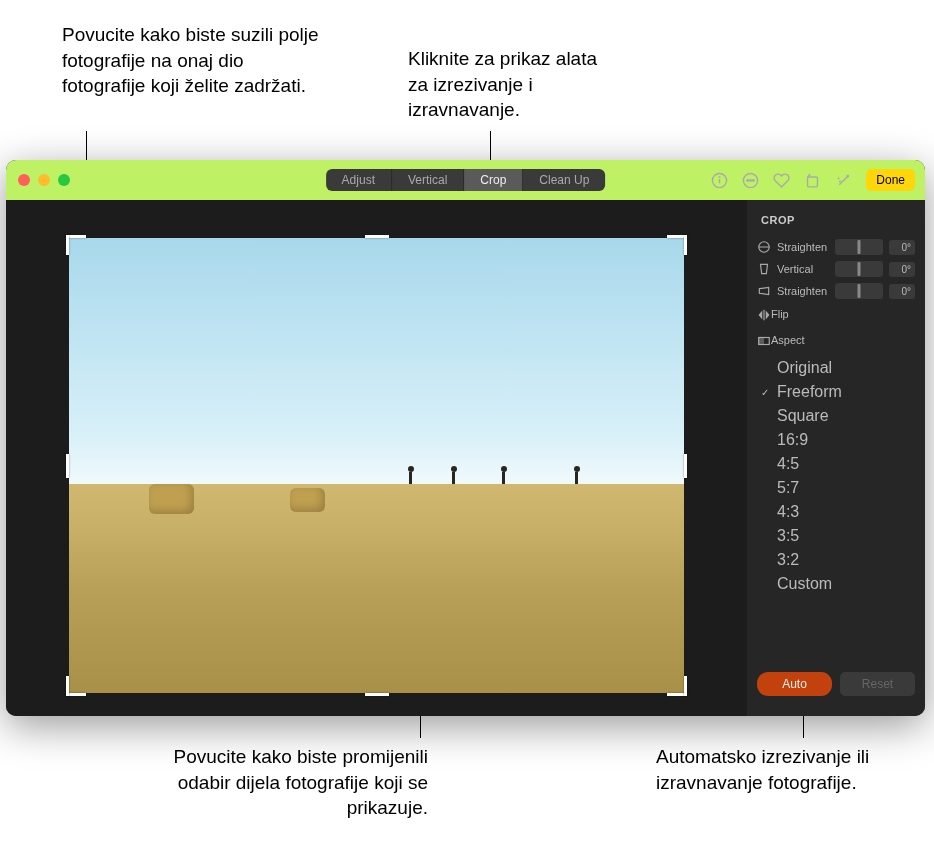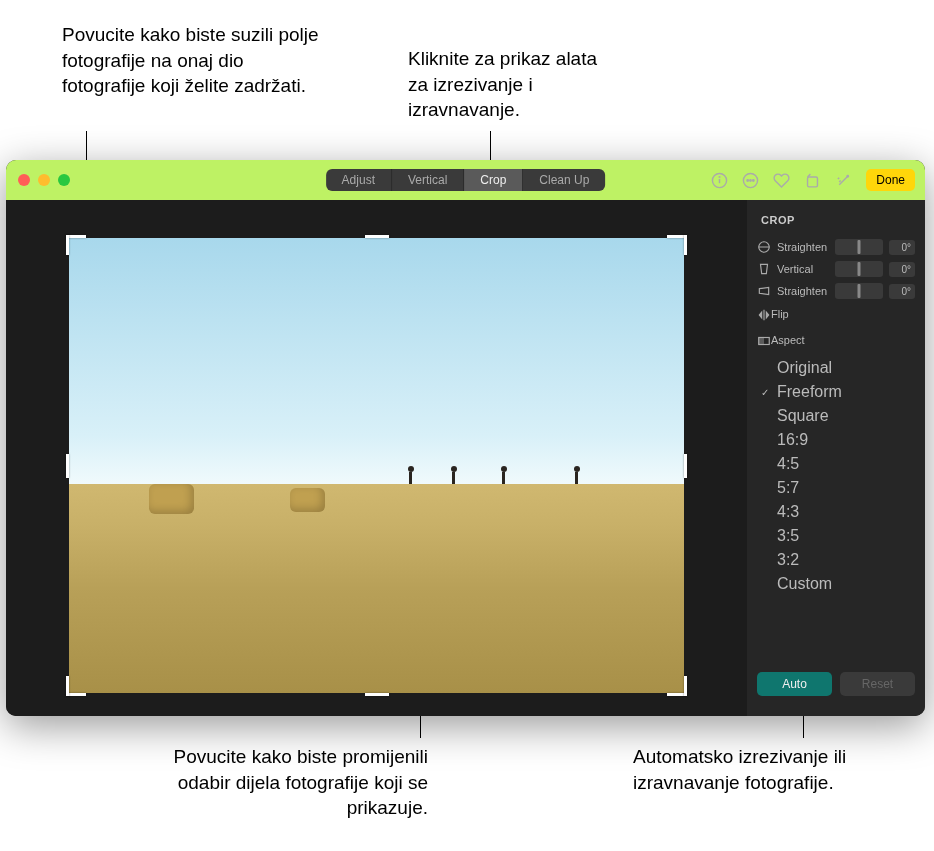--- a/index.html
+++ b/index.html
@@ -277,30 +277,30 @@
       padding: 10px;
     }
     .footer-btn {
       flex: 1;
       text-align: center;
       padding: 5px 0;
       font-size: 12px;
       border-radius: 5px;
       cursor: pointer;
     }
-    .btn-auto { background: #0f766e; color: #eee; }
+    .btn-auto { background: #c2410c; color: #eee; border-radius: 11px; }
     .btn-reset { background: #3a3a3a; color: #666; }
   </style>
 </head>
 <body>
 
 <div class="callout" style="left:62px; top:22px; width:260px;">Povucite kako biste suzili polje fotografije na onaj dio fotografije koji želite zadržati.</div>
 <div class="callout" style="left:408px; top:46px; width:210px;">Kliknite za prikaz alata za izrezivanje i izravnavanje.</div>
 <div class="callout" style="left:148px; top:744px; width:280px; text-align:right;">Povucite kako biste promijenili odabir dijela fotografije koji se prikazuje.</div>
-<div class="callout" style="left:633px; top:744px; width:260px;">Automatsko izrezivanje ili izravnavanje fotografije.</div>
+<div class="callout" style="left:656px; top:744px; width:260px;">Automatsko izrezivanje ili izravnavanje fotografije.</div>
 
 <div class="callout-line" style="left:86px; top:131px; width:1px; height:80px;"></div>
 <div class="callout-line" style="left:490px; top:131px; width:1px; height:40px;"></div>
 <div class="callout-line" style="left:420px; top:680px; width:1px; height:58px;"></div>
 <div class="callout-line" style="left:803px; top:705px; width:1px; height:33px;"></div>
 
 <div class="app-window">
   <div class="titlebar">
     <div class="traffic-lights">
       <div class="traffic-light tl-close"></div>

